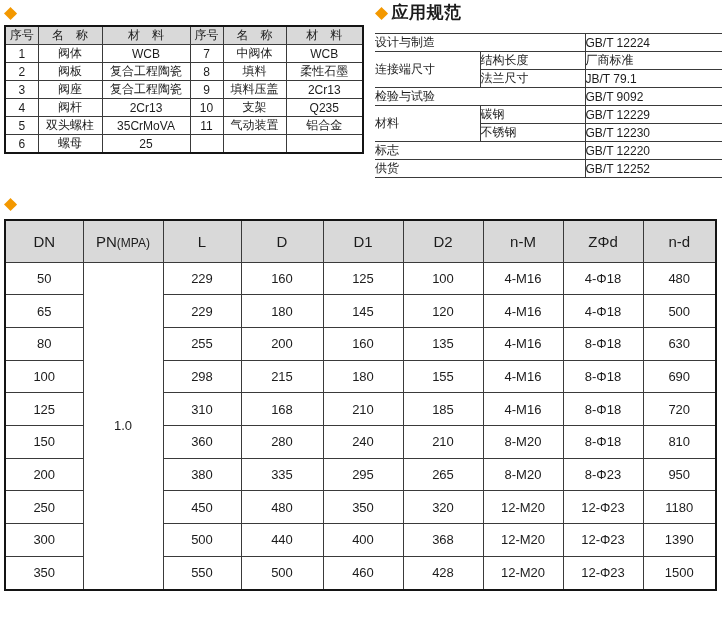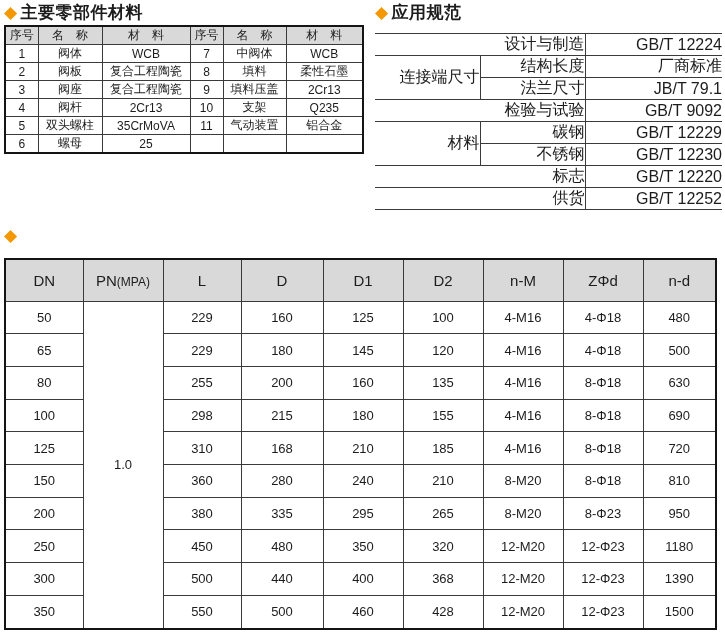--- a/index.html
+++ b/index.html
@@ -41,30 +41,30 @@
   }
   .parts-table th{background:var(--header-bg);font-weight:normal;}
 
   
   .spec-table{
     border-collapse:collapse;table-layout:fixed;width:347px;margin-top:10px;
   }
   .spec-table td{
     border-top:1px solid var(--border-inner);
     border-bottom:1px solid var(--border-inner);
-    text-align:right;vertical-align:middle;
-    font-size:16px;padding:0;height:16px;overflow:hidden;white-space:nowrap;
+    text-align:left;vertical-align:middle;
+    font-size:12px;padding:0;height:16px;overflow:hidden;white-space:nowrap;
   }
   .spec-table td.divided{border-left:1px solid var(--border-inner);}
 
   
   .dim-section{margin-top:15px;}
   .dim-table{
     border-collapse:collapse;table-layout:fixed;width:711px;height:372px;
-    border:2px solid var(--border-outer);margin-top:12px;
+    border:2px solid var(--border-outer);margin-top:5px;
   }
   .dim-table th,.dim-table td{
     border:1px solid var(--border-inner);
     text-align:center;vertical-align:middle;
     padding:0;overflow:hidden;white-space:nowrap;
   }
   .dim-table th{
     background:var(--header-bg);font-weight:normal;font-size:15px;height:42px;
   }
   .dim-table td{font-size:13px;}
@@ -73,21 +73,20 @@
 </head>
 <body>
 
 <div class="page">
 
   <div class="top-row">
 
     <div class="col-left">
       <div class="section-title">
         <span class="diamond">◆</span>
-        <span>主要零部件材料</span>
       </div>
       <table class="parts-table">
         <colgroup>
           <col style="width:33px">
             <col style="width:64px">
             <col style="width:88px">
           <col style="width:33px">
             <col style="width:63px">
             <col style="width:77px">
         </colgroup>

